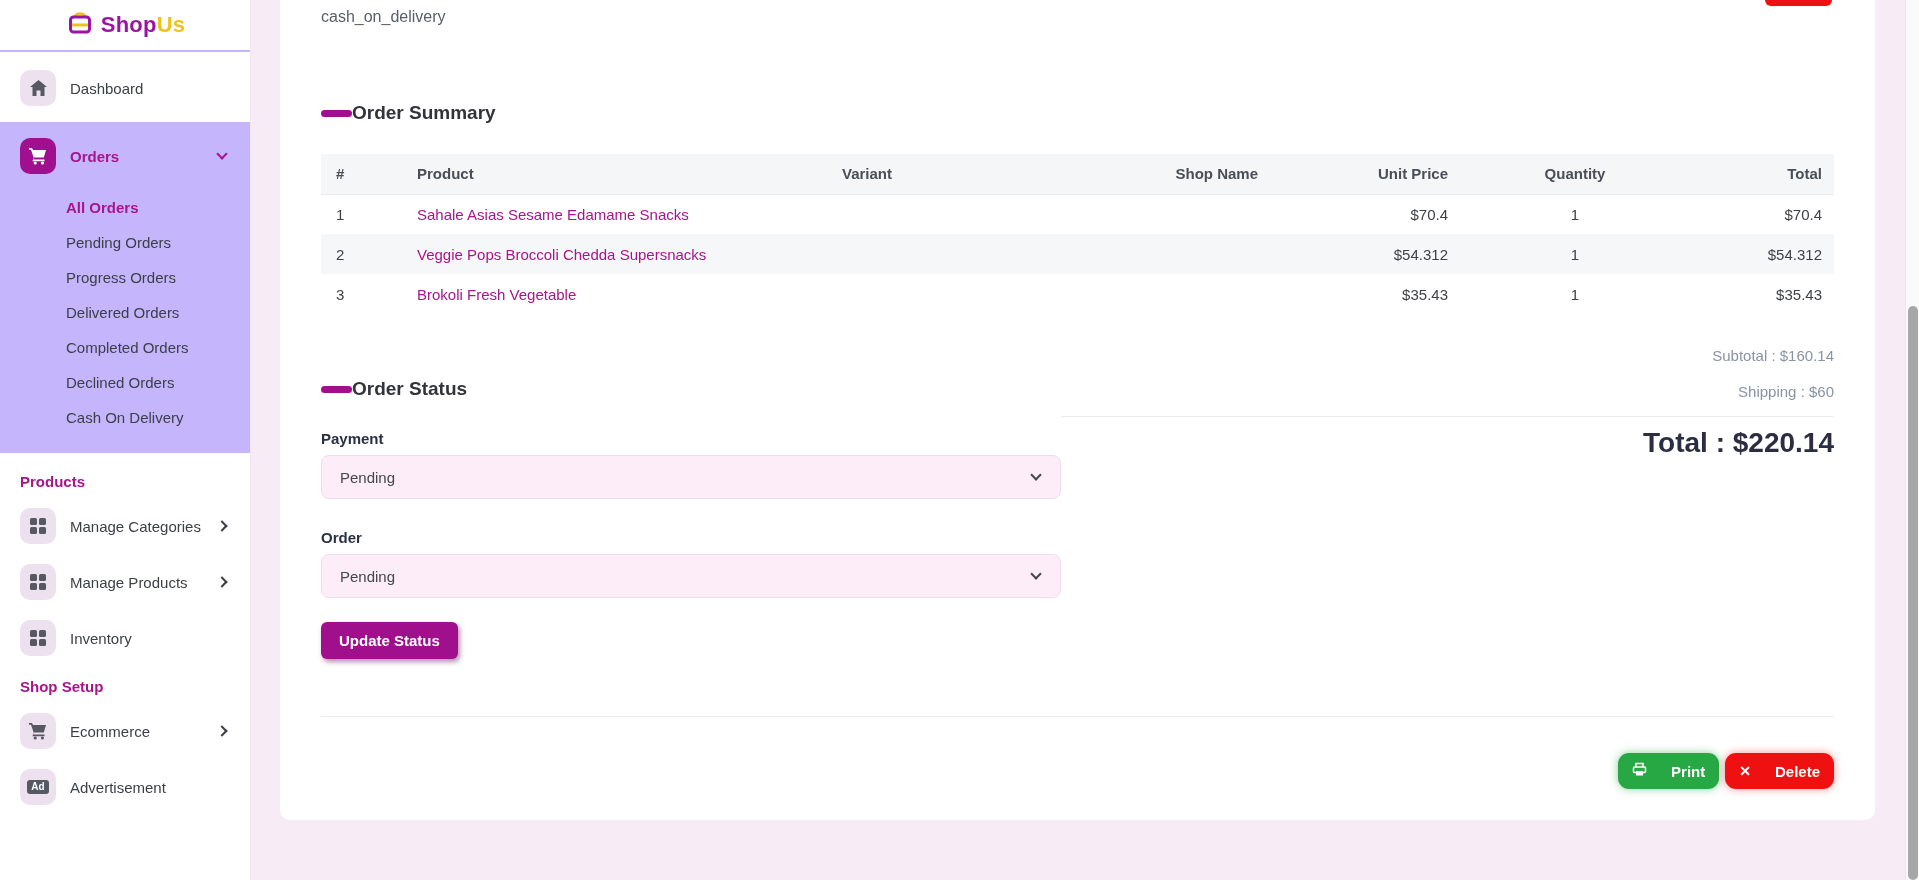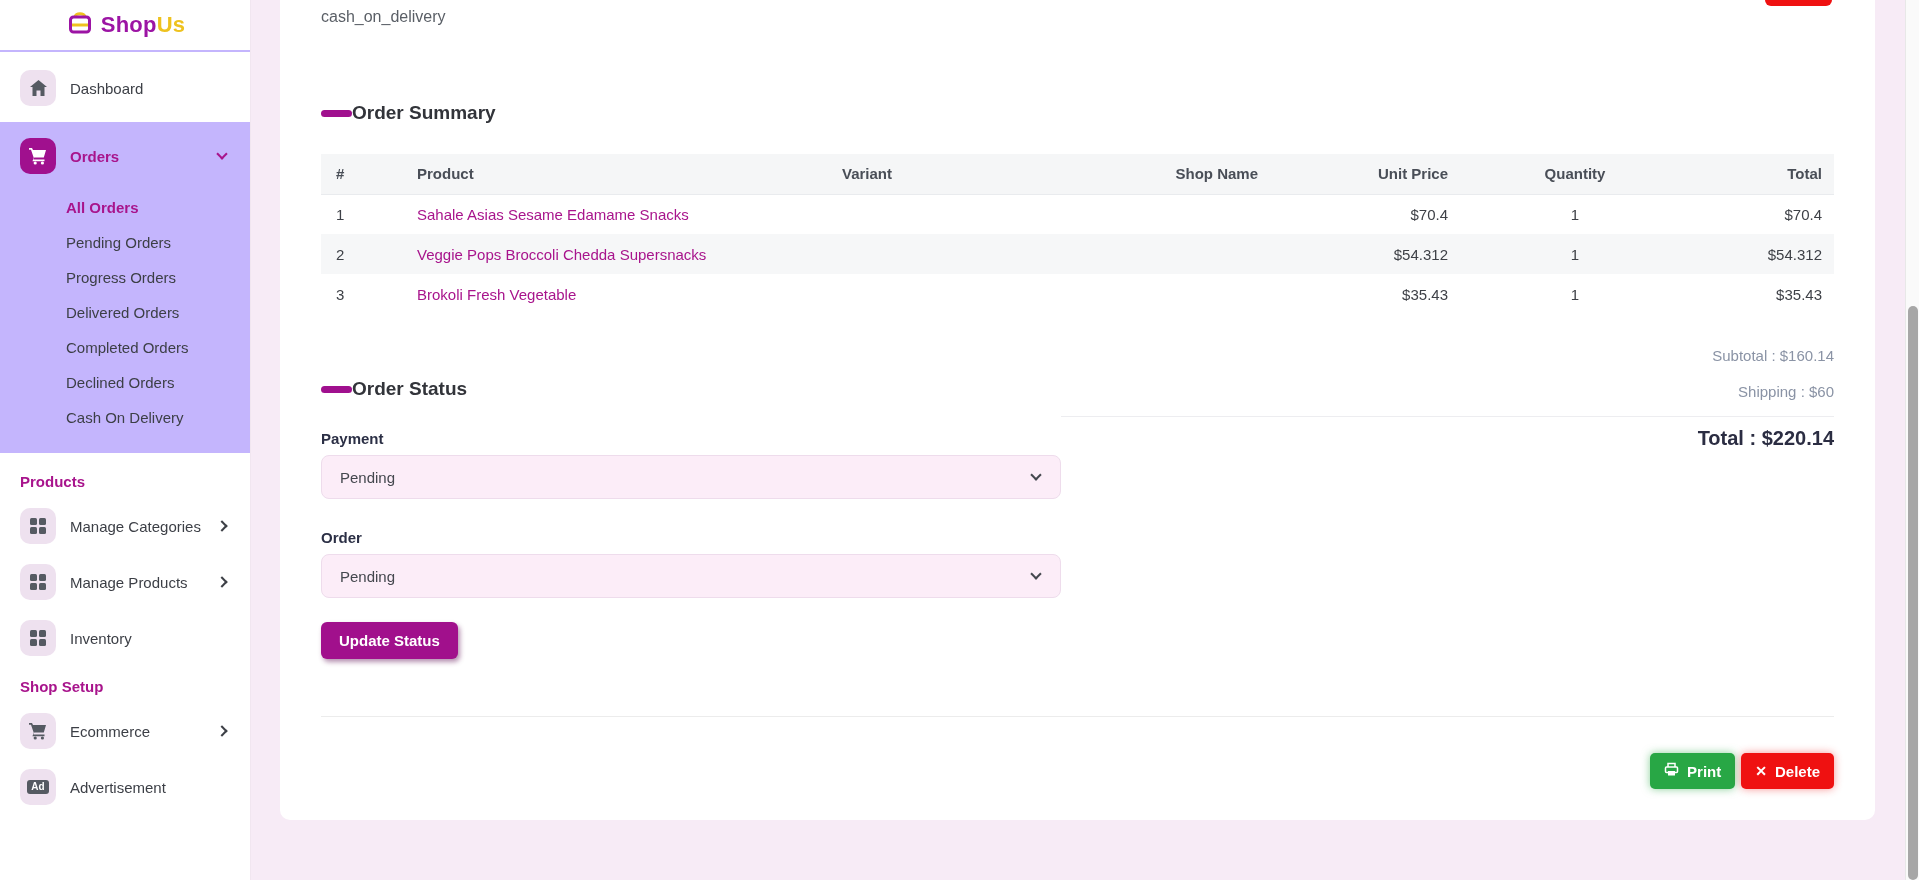--- a/index.html
+++ b/index.html
@@ -105,26 +105,26 @@
   }
   .update-btn {
     margin-top:24px; display:inline-block; background:#a1108c; color:#ffffff;
     font-size:15px; font-weight:bold; border:none; border-radius:6px;
     padding:10px 18px; cursor:pointer; box-shadow:2px 3px 5px rgba(90,8,80,.45);
     font-family:"Liberation Sans", sans-serif;
   }
 
   .totals-line { font-size:15px; color:#8a93a5; line-height:36px; }
   .totals-divider { border:none; border-top:1px solid #ededf0; margin-top:6px; }
-  .grand-total { margin-top:10px; font-size:20px; font-weight:bold; color:#2b2d42; }
+  .grand-total { margin-top:10px; font-size:28px; font-weight:bold; color:#2b2d42; }
 
   .full-divider { border:none; border-top:1px solid #ececec; margin-top:57px; }
 
   .actions { margin-top:36px; display:flex; justify-content:flex-end; gap:6px; }
-  .btn { display:flex; align-items:center; gap:8px; border:none; border-radius:5px;
+  .btn { display:flex; align-items:center; gap:24px; border:none; border-radius:11px;
     color:#fff; font-size:15px; font-weight:bold; padding:9px 14px; cursor:pointer;
     font-family:"Liberation Sans", sans-serif; }
   .btn-print { background:#28a745; box-shadow:0 0 8px rgba(40,167,69,.55); }
   .btn-delete { background:#ef1111; box-shadow:0 0 8px rgba(239,17,17,.45); }
   .x-glyph { font-size:14px; font-weight:bold; }
 
   
   .scrollbar-track {
     position:absolute; right:0; top:0; width:14px; height:880px;
     background:#fafafa; border-left:1px solid #e8e8e8; z-index:9;

